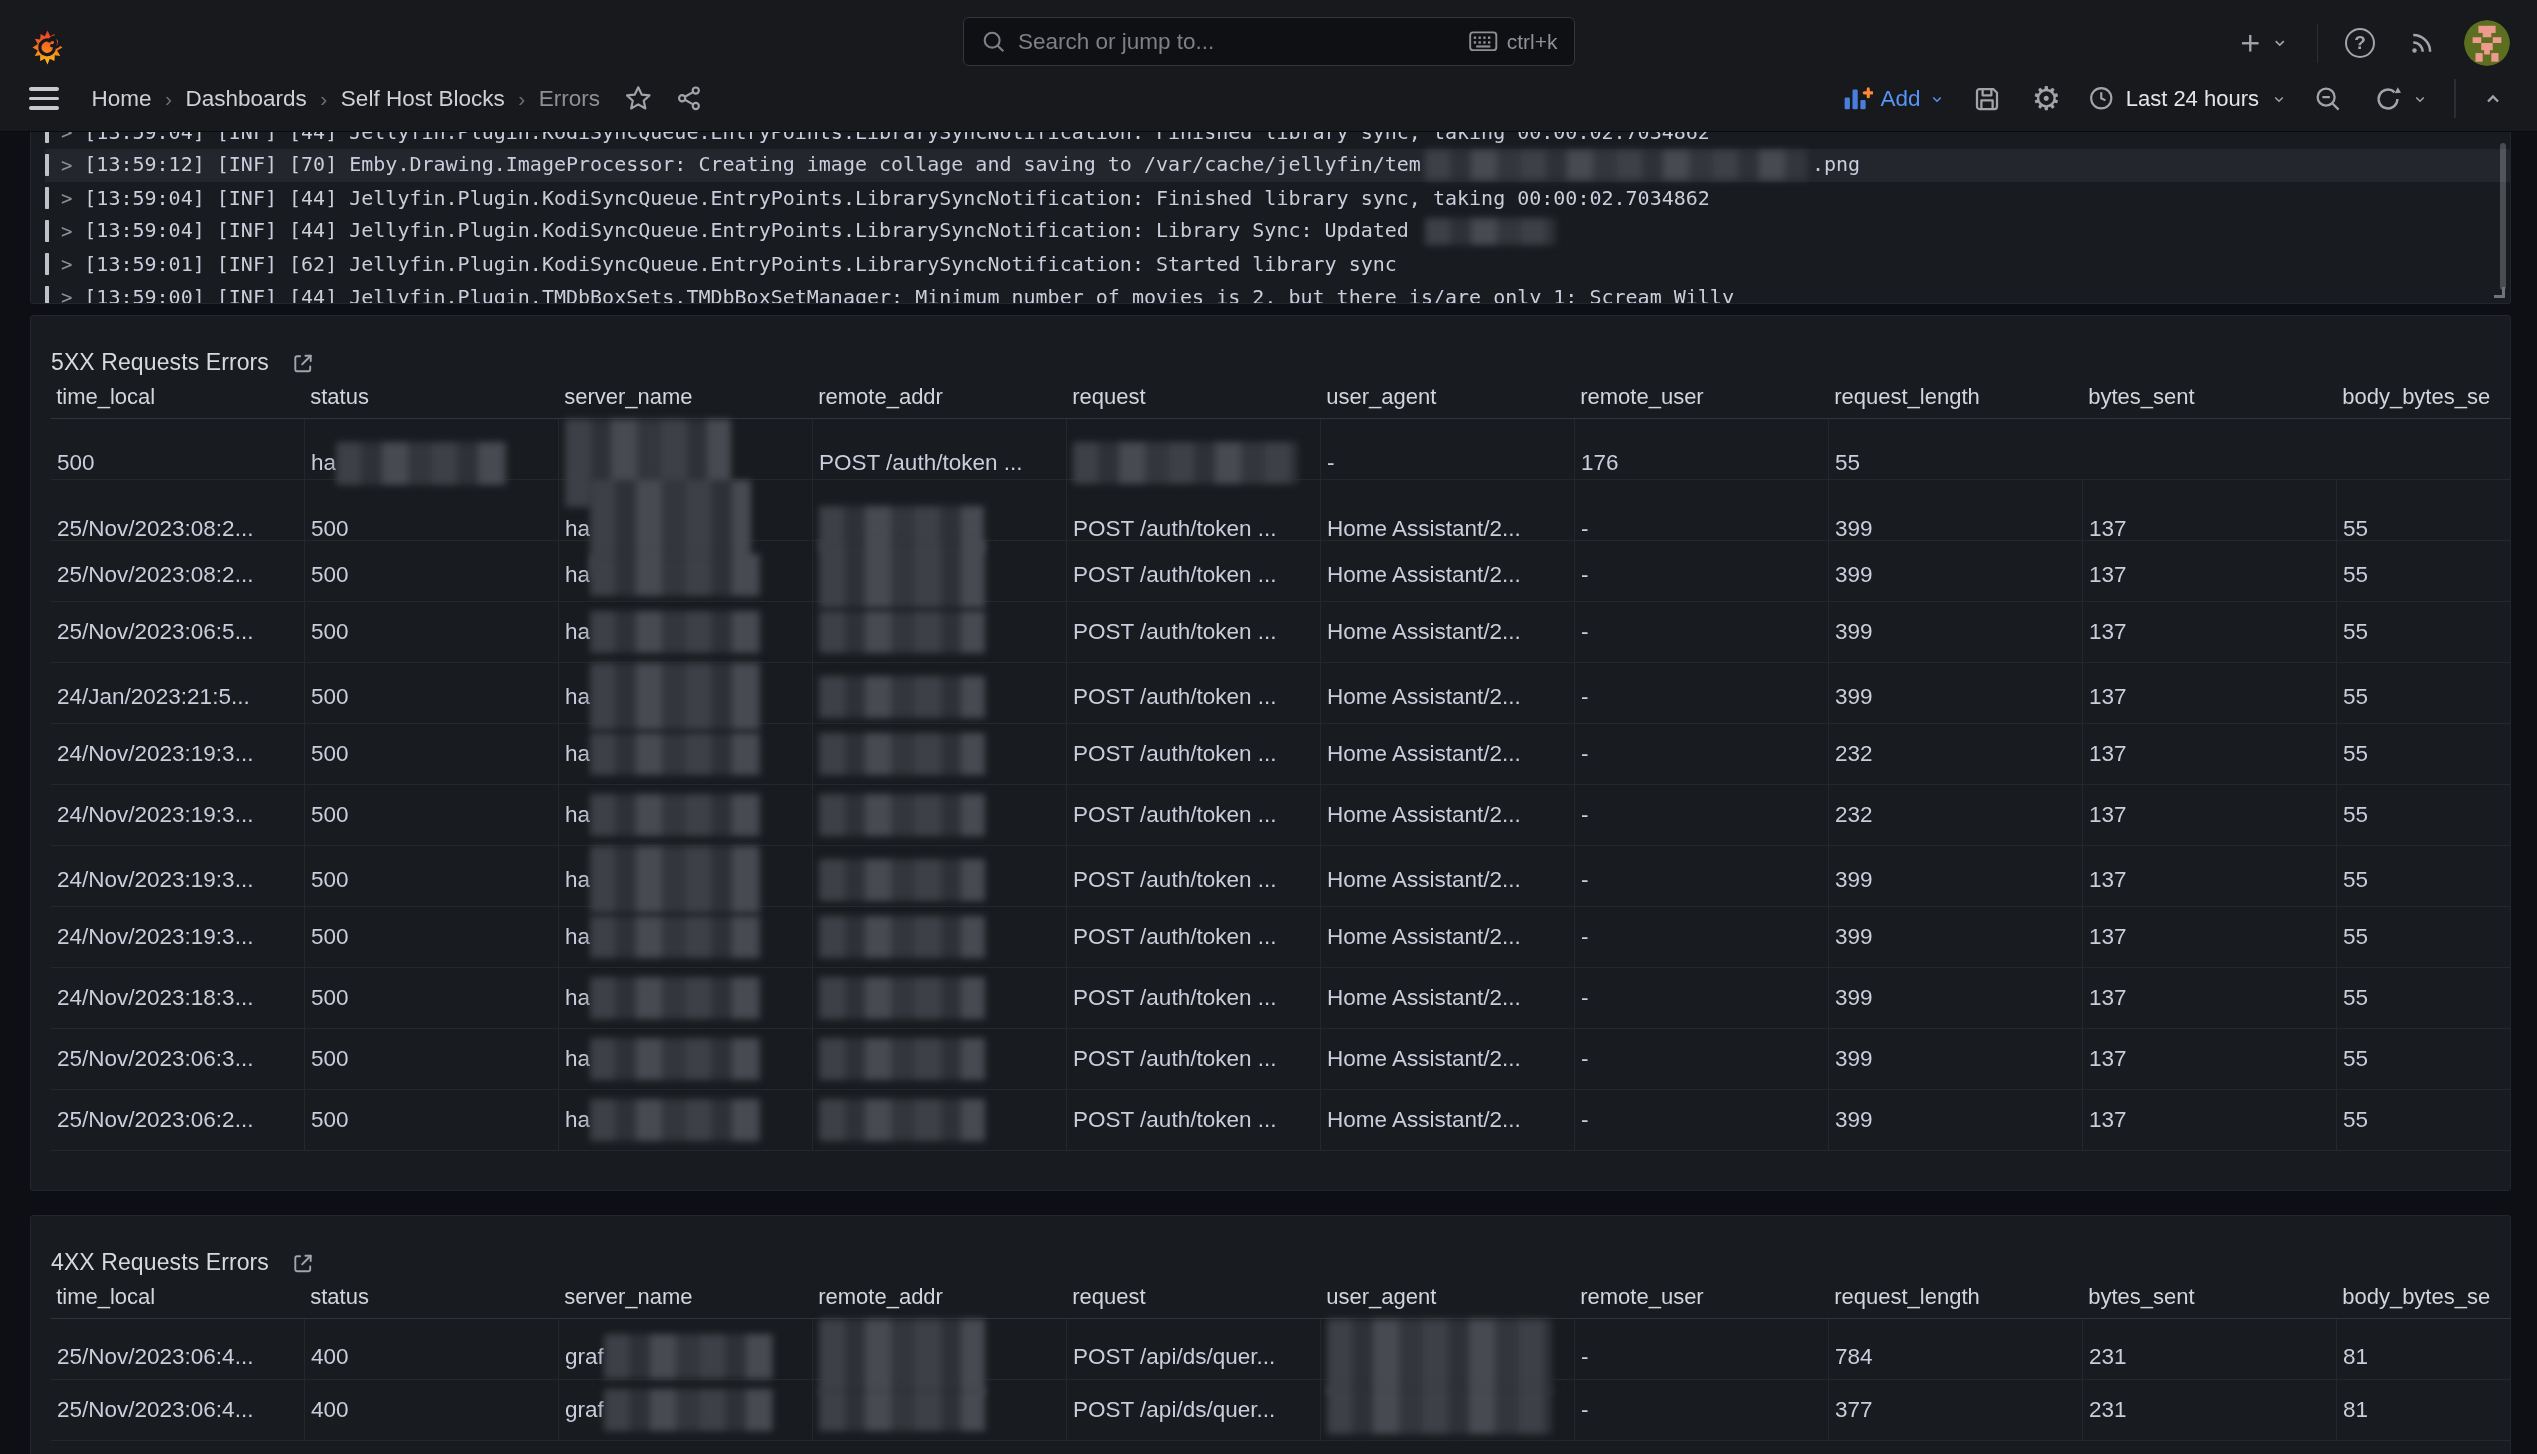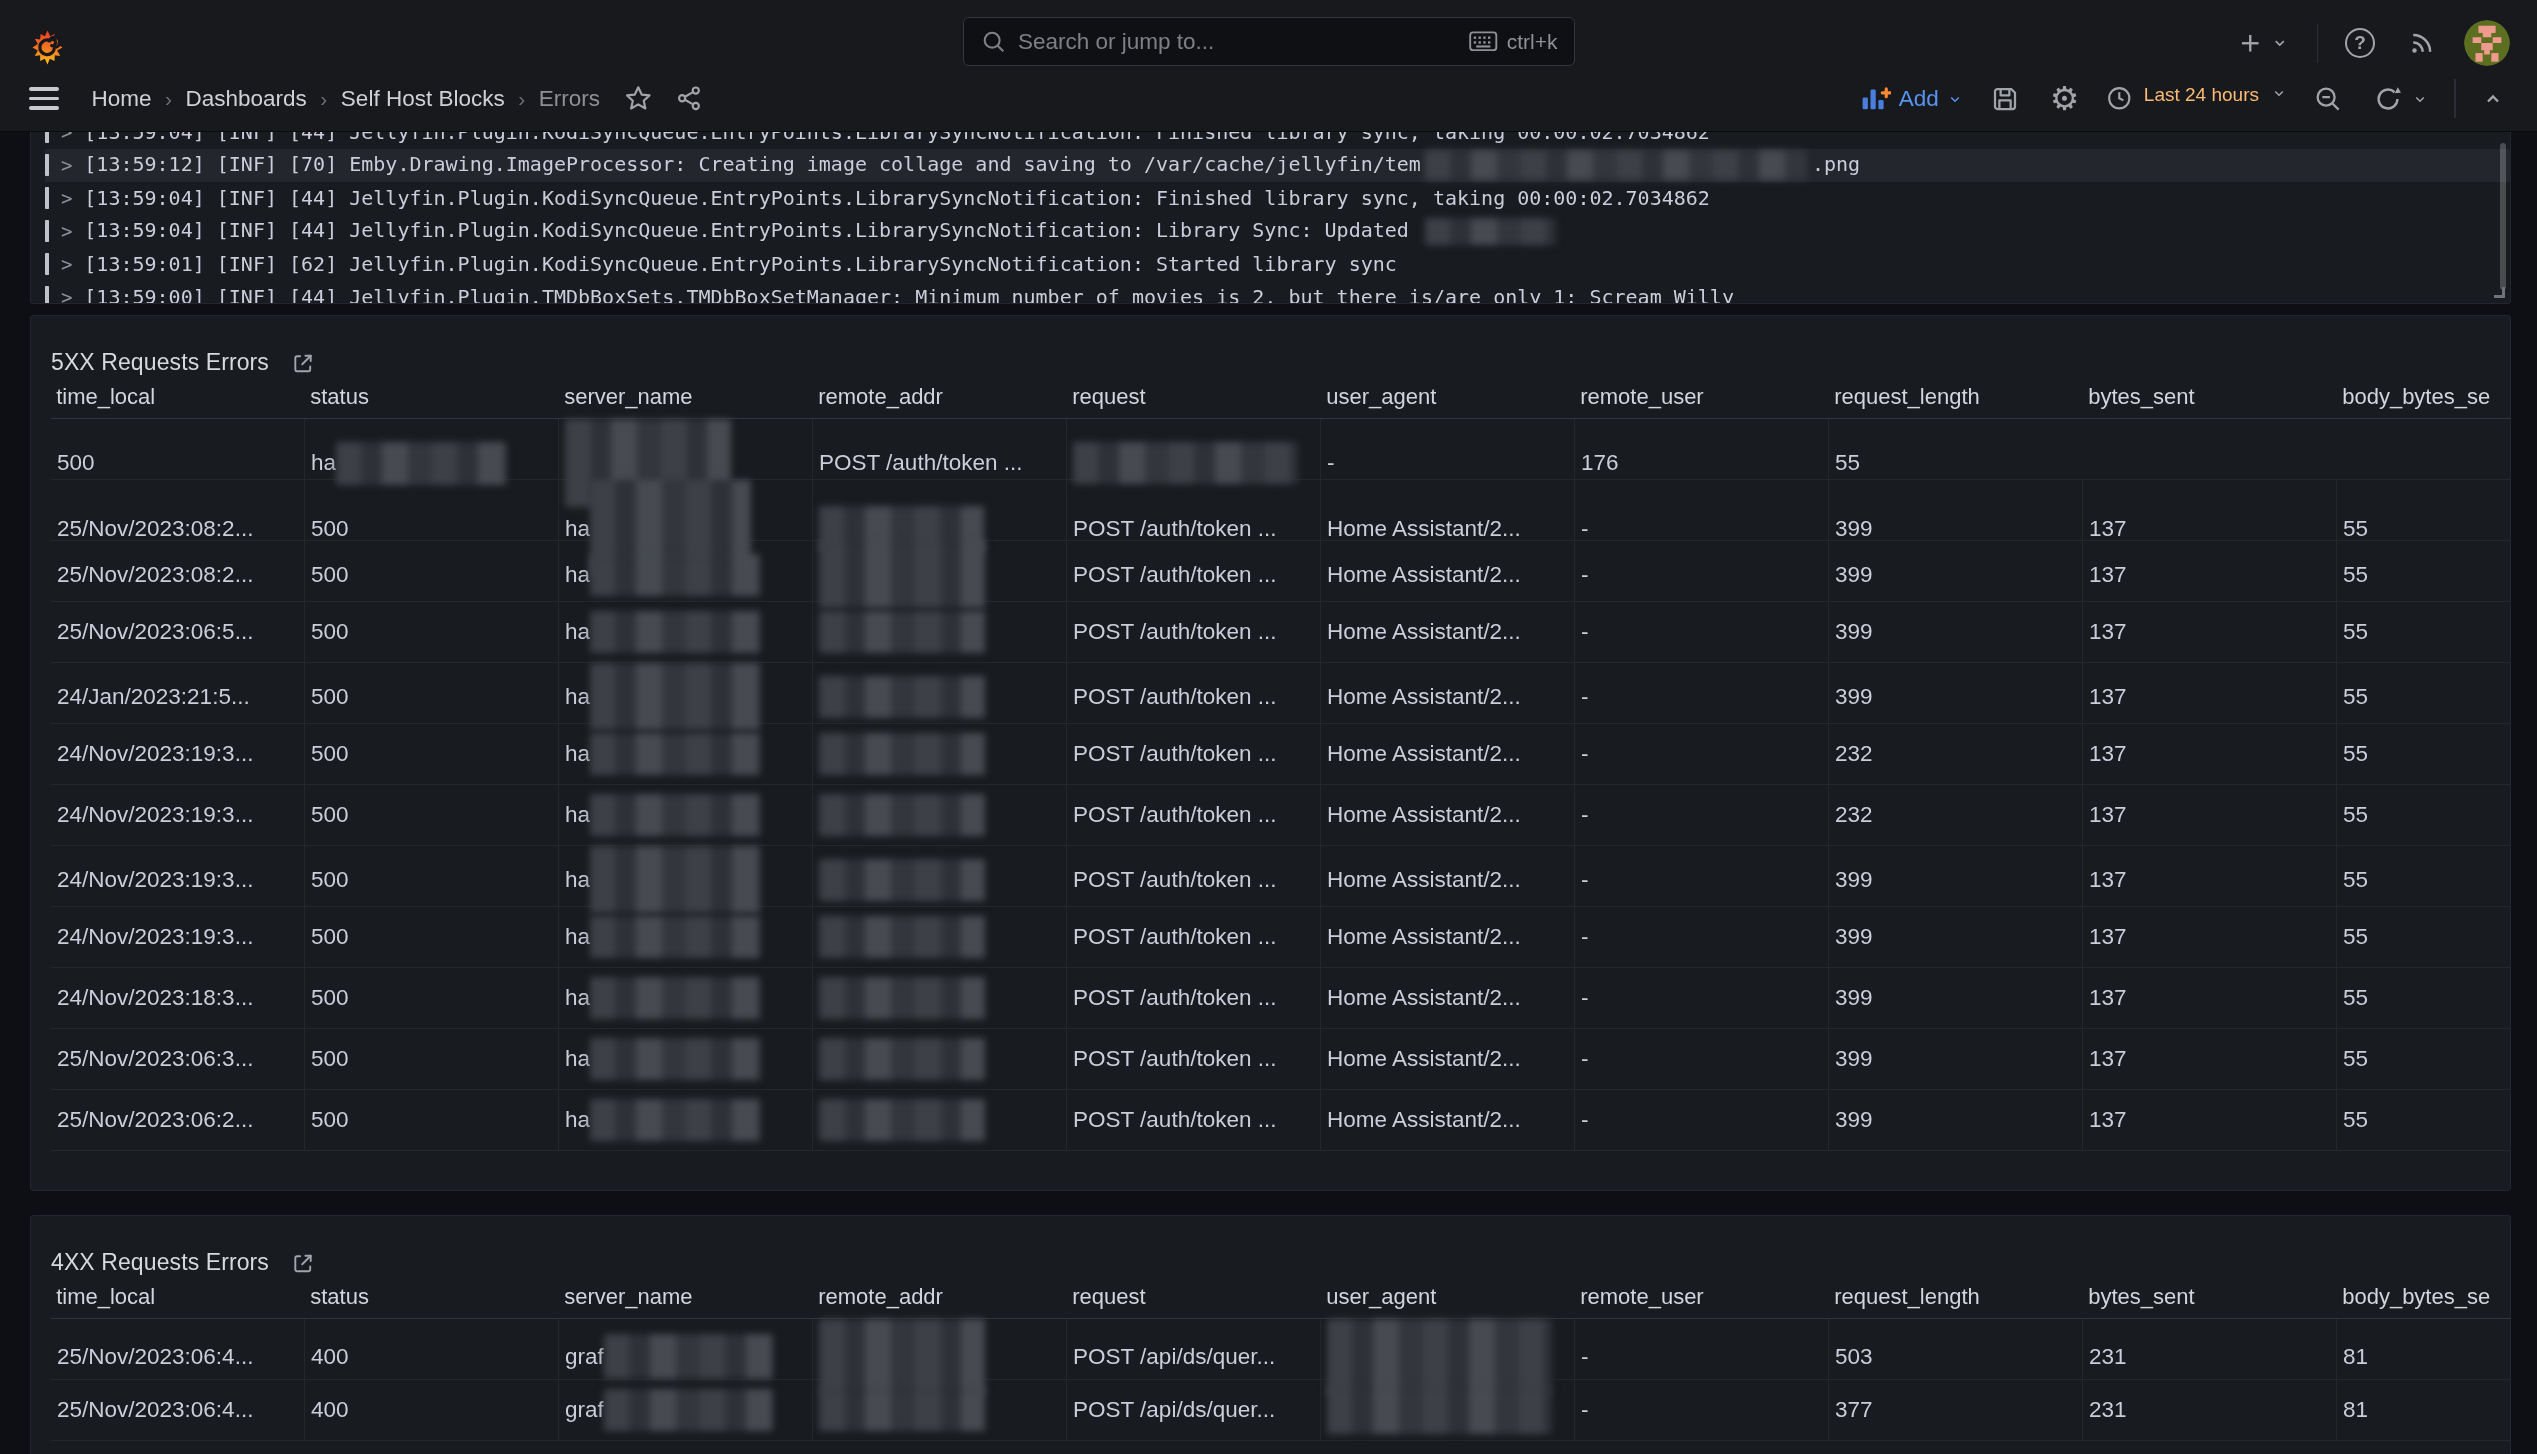--- a/index.html
+++ b/index.html
@@ -31,21 +31,21 @@
   .burger{display:flex;flex-direction:column;gap:6px;margin-right:33px;background:none;border:none;cursor:pointer;}
   .burger span{display:block;width:30px;height:3.7px;border-radius:2.2px;background:#c9cad0;}
   .crumbs{display:flex;align-items:center;gap:13.5px;font-size:22.5px;}
   .crumb{color:#d0d1d6;text-decoration:none;cursor:pointer;}
   .crumb.current{color:var(--dim);cursor:default;}
   .crumb-sep{color:#6f7178;font-size:21px;}
   .crumb-actions{display:flex;align-items:center;gap:13.5px;margin-left:19.5px;}
   .nb-right{margin-left:auto;display:flex;align-items:center;gap:21px;}
   .add-btn{display:flex;align-items:center;gap:7.5px;background:none;border:none;cursor:pointer;text-align:center;}
   .add-btn .lbl{color:var(--blue);font-size:22.5px;}
-  .timepick{display:flex;align-items:flex-start;gap:10.5px;background:none;border:none;cursor:pointer;color:#fdba74;font-size:19px;}
+  .timepick{display:flex;align-items:center;gap:10.5px;background:none;border:none;cursor:pointer;color:#e5e5e5;font-size:22px;}
 
   
   .panel{position:absolute;left:30px;width:2481px;background:var(--panel);border:0.7px solid var(--pborder);border-radius:3px;}
   .log-panel{top:132px;height:172px;border-top:none;border-radius:0 0 3px 3px;overflow:hidden;}
   .log-lines{padding-left:14.2px;}
   .log-row{height:33px;display:flex;align-items:center;}
   .log-row.hover{background:#23262c;}
   .log-row.clip-top{height:16.5px;overflow:hidden;align-items:flex-start;}
   .log-row.clip-top .log-inner{margin-top:-16.5px;}
   .log-inner{display:flex;align-items:center;height:33px;flex:0 0 auto;white-space:nowrap;}
@@ -533,21 +533,21 @@
           <div class="td">400</div>
           <div class="td">graf<span class="redact" style="width: 169px; height: 45px;"></span></div>
           <div class="td">
             <span class="redact" style="width: 166px; height: 75px;"></span>
           </div>
           <div class="td">POST /api/ds/quer...</div>
           <div class="td">
             <span class="redact" style="width: 225px; height: 75px;"></span>
           </div>
           <div class="td">-</div>
-          <div class="td">503</div>
+          <div class="td">784</div>
           <div class="td">231</div>
           <div class="td">81</div>
         </div>
         <div class="tr">
           <div class="td">25/Nov/2023:06:4...</div>
           <div class="td">400</div>
           <div class="td">graf<span class="redact" style="width: 169px; height: 42px;"></span></div>
           <div class="td">
             <span class="redact" style="width: 166px; height: 42px;"></span>
           </div>

